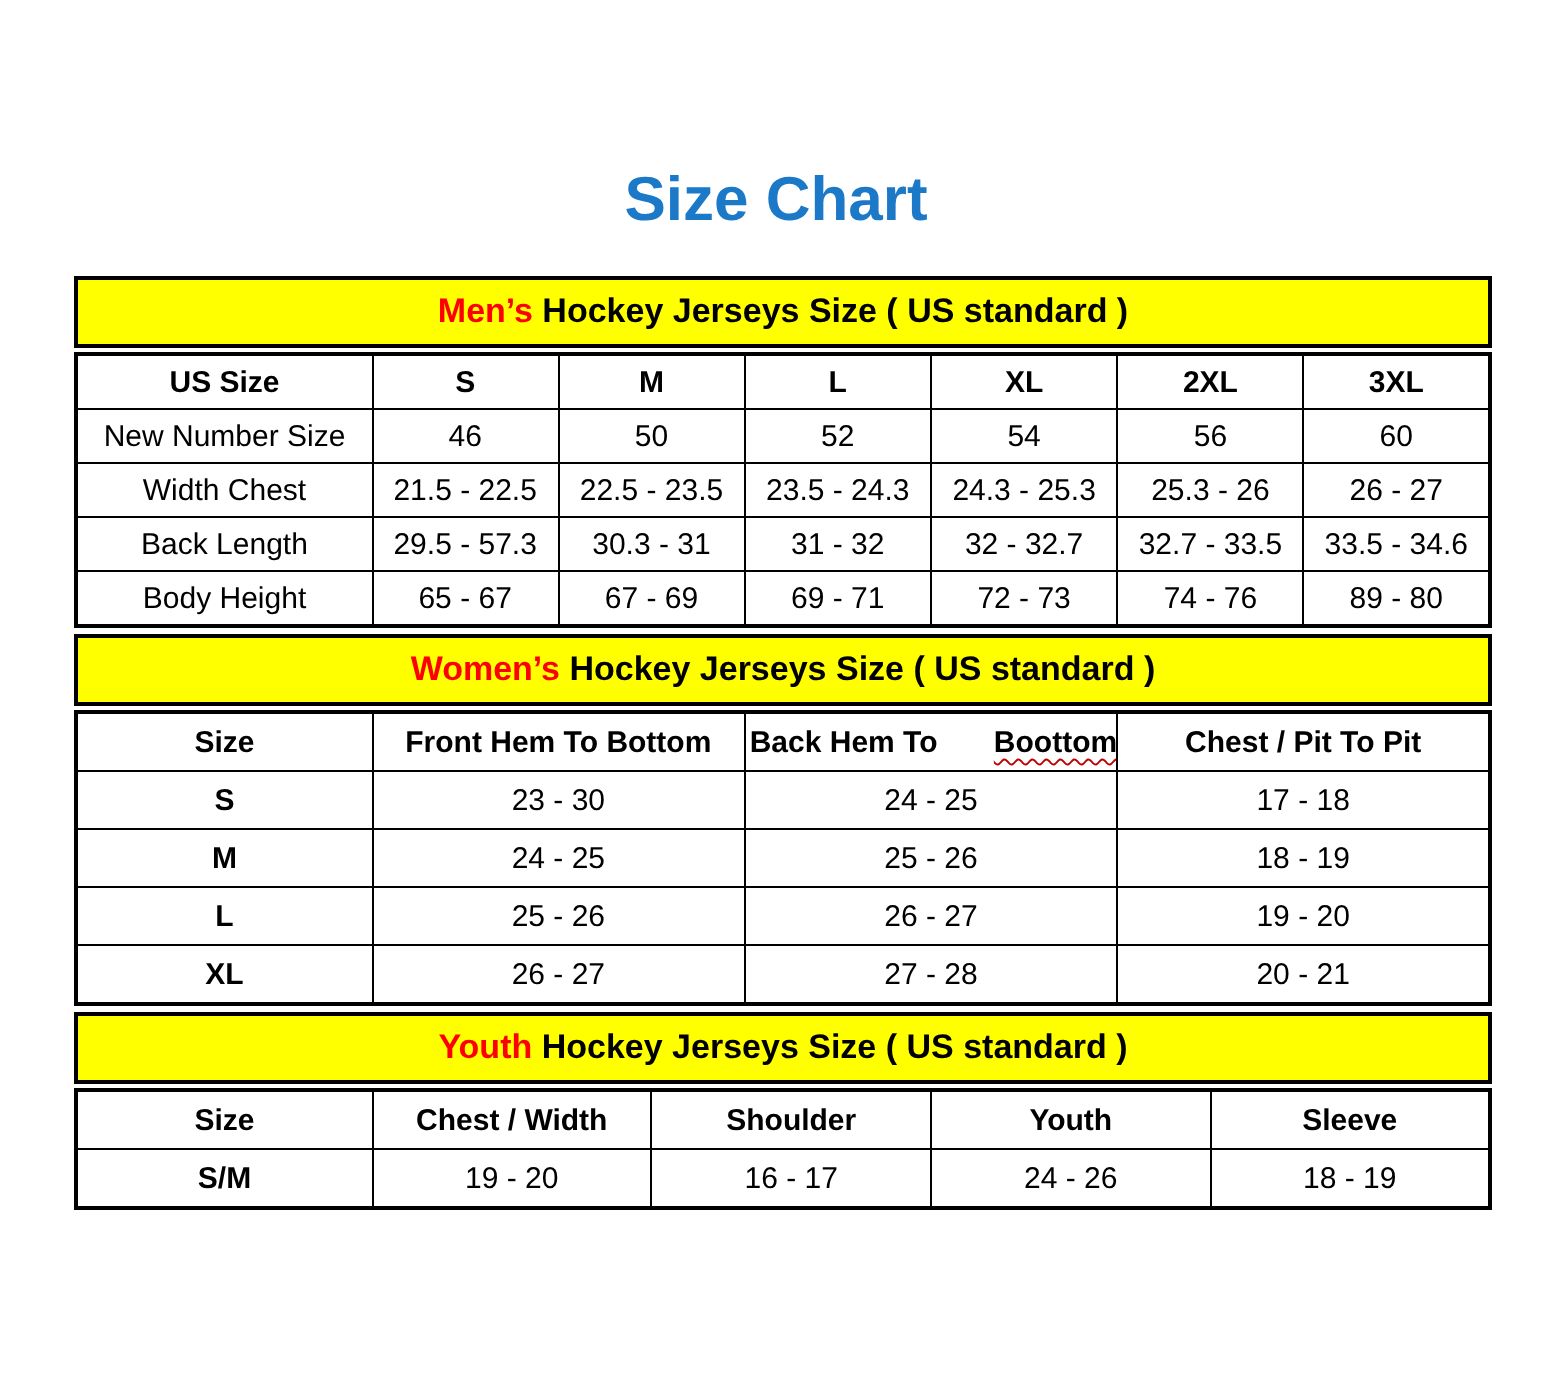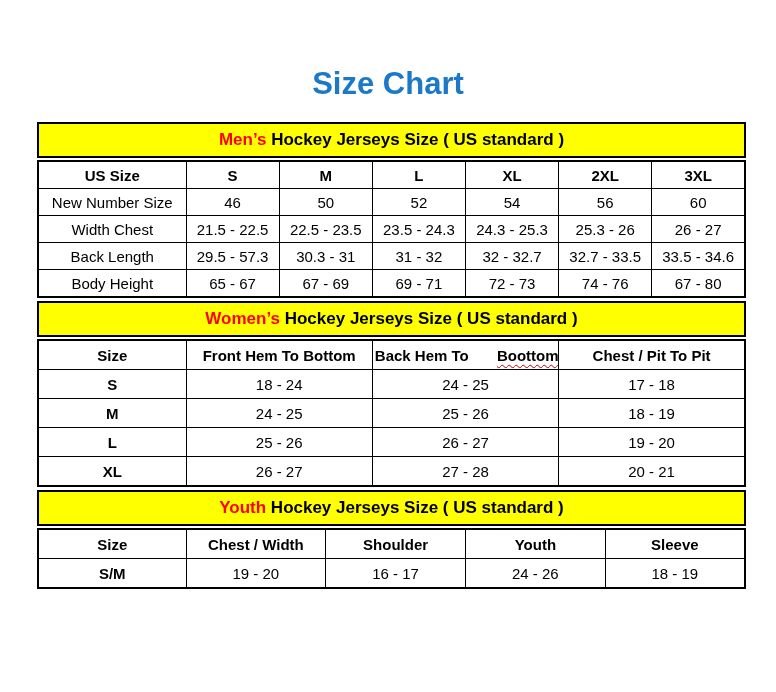--- a/index.html
+++ b/index.html
@@ -1,21 +1,21 @@
 <!DOCTYPE html>
 <html><head>
 <meta charset="utf-8">
 <style>
   html,body{margin:0;padding:0;}
   body{
     width:776px;height:692px;background:#ffffff;overflow:hidden;
     font-family:"Liberation Sans","DejaVu Sans",sans-serif;color:#000;
   }
   .page-title{
-    margin:0;padding-top:64px;height:40px;line-height:40px;
+    margin:0;padding-top:80px;height:40px;line-height:40px;
     text-align:center;font-size:31px;font-weight:bold;color:#1B79C8;
     letter-spacing:0px;
   }
   .chart-wrap{
     width:709px;margin-left:37px;margin-top:18px;border-radius:10px;
   }
   .sec-title{
     background:#FFFF00;border:2px solid #000;
     height:32px;line-height:32px;text-align:center;
     font-size:17px;font-weight:bold;
@@ -99,21 +99,21 @@
         <td>32.7 - 33.5</td>
         <td>33.5 - 34.6</td>
       </tr>
       <tr>
         <td>Body Height</td>
         <td>65 - 67</td>
         <td>67 - 69</td>
         <td>69 - 71</td>
         <td>72 - 73</td>
         <td>74 - 76</td>
-        <td>67 - 80</td>
+        <td>89 - 80</td>
       </tr>
     </tbody>
   </table>
 
   <div class="sec-title"><span class="hl">Women’s</span><span> Hockey Jerseys Size ( US standard )</span></div>
   <table class="t womens">
     <colgroup>
         <col class="c-label">
         <col>
         <col>
@@ -121,21 +121,21 @@
       </colgroup>
     <tbody>
       <tr>
         <th>Size</th>
         <th>Front Hem To Bottom</th>
         <th><span>Back Hem To </span><span class="squiggle">Boottom</span></th>
         <th>Chest / Pit To Pit</th>
       </tr>
       <tr>
         <td class="bold">S</td>
-        <td>18 - 24</td>
+        <td>23 - 30</td>
         <td>24 - 25</td>
         <td>17 - 18</td>
       </tr>
       <tr>
         <td class="bold">M</td>
         <td>24 - 25</td>
         <td>25 - 26</td>
         <td>18 - 19</td>
       </tr>
       <tr>

